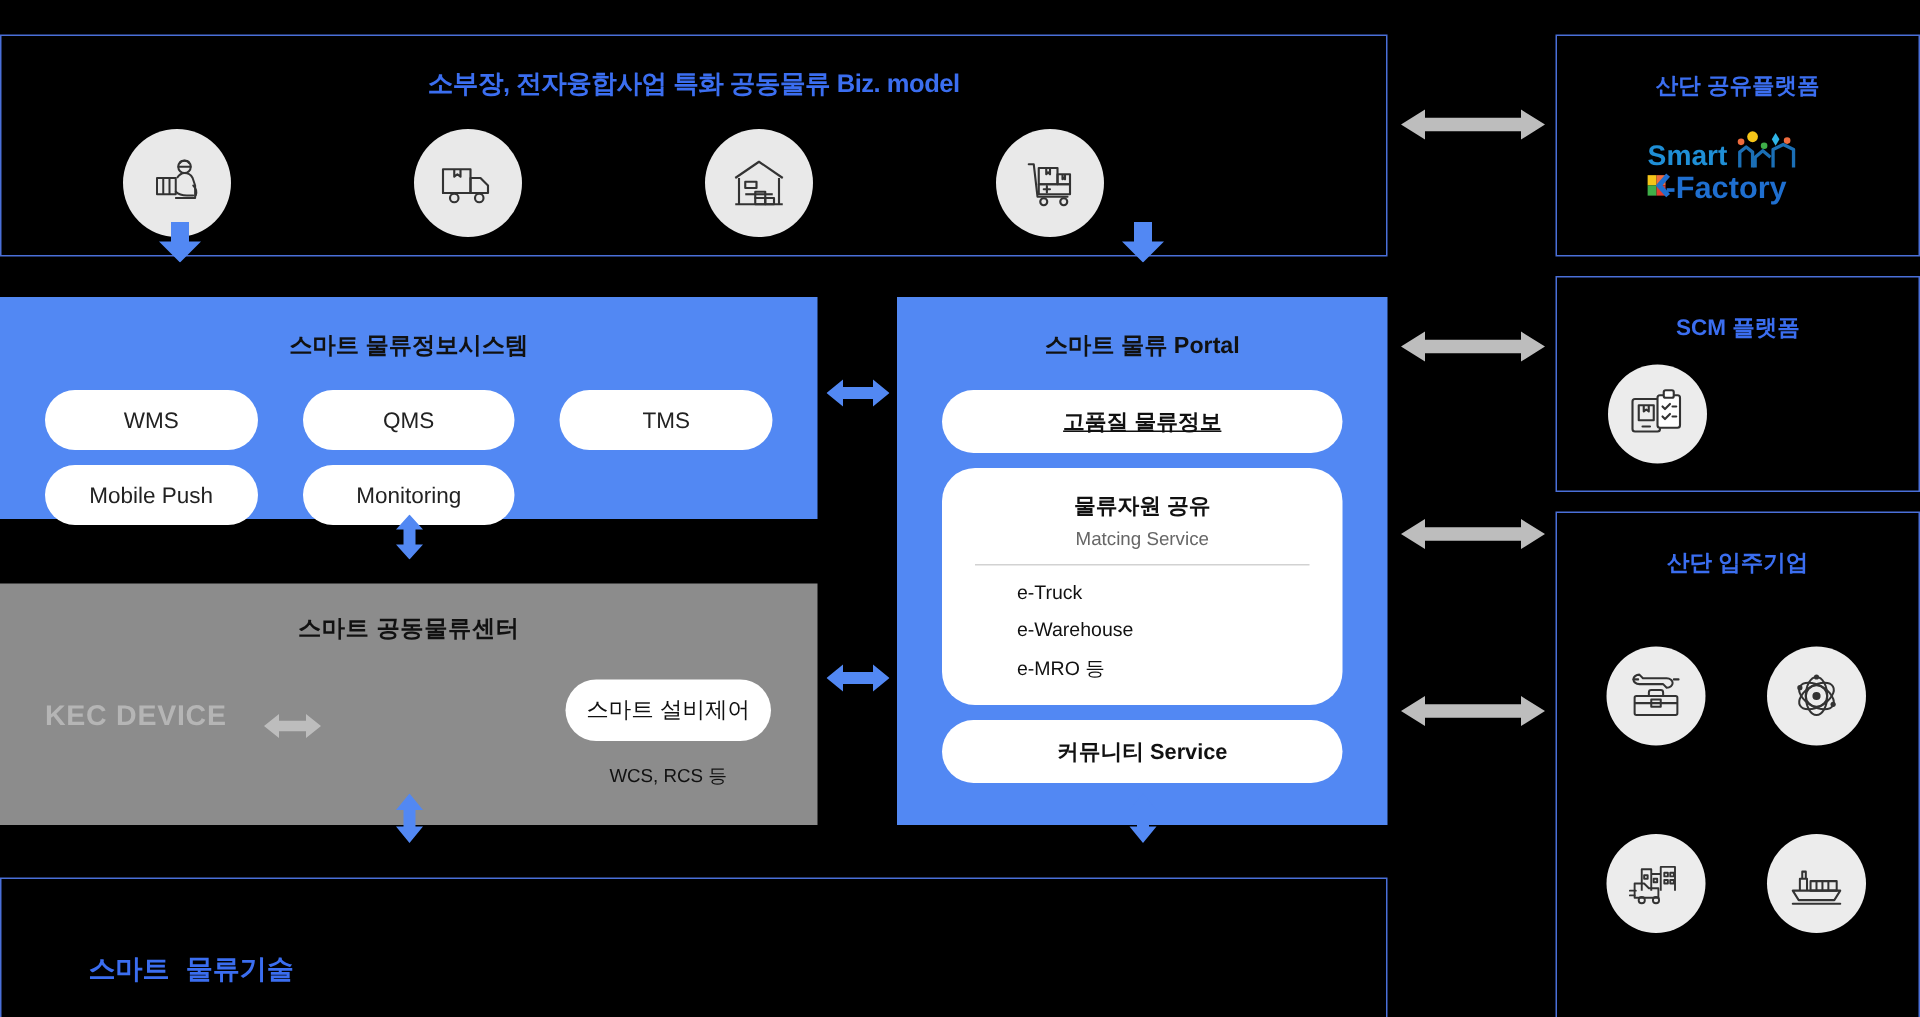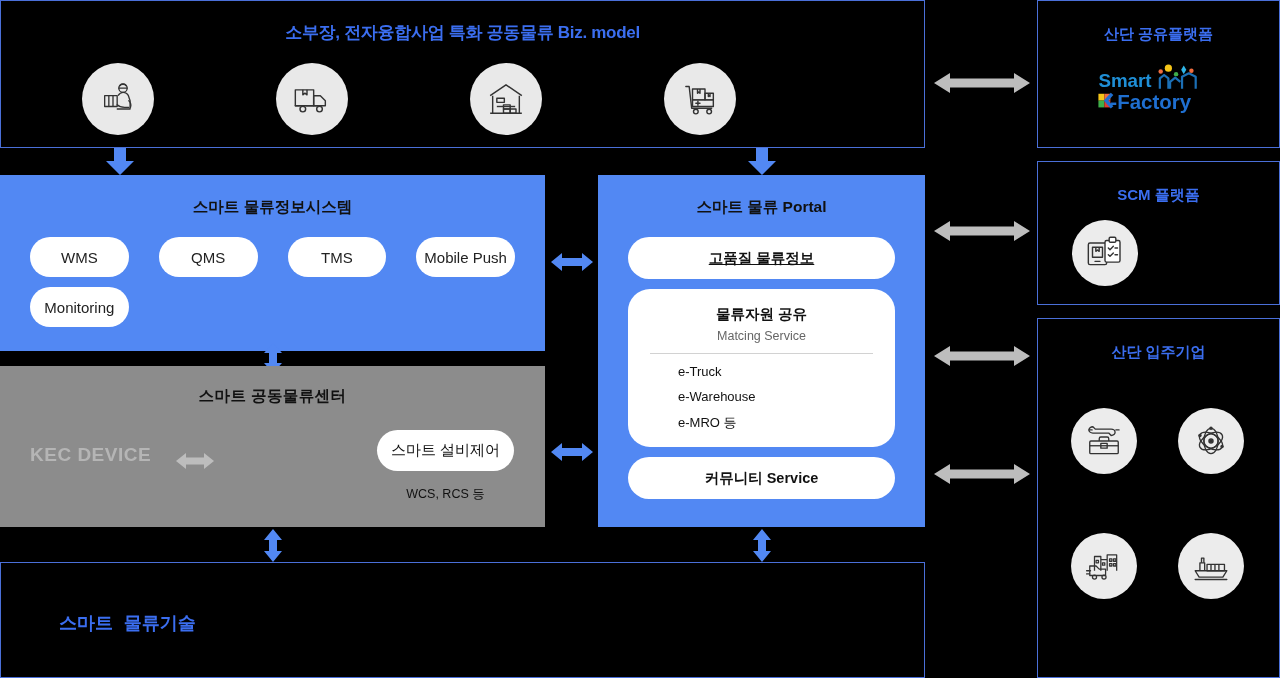--- a/index.html
+++ b/index.html
@@ -1,39 +1,39 @@
 <!DOCTYPE html>
 <html><head>
 <meta charset="utf-8">
 <style>
   html,body{margin:0;padding:0;background:#000;}
   body{width:1280px;height:678px;overflow:hidden;
        font-family:"Liberation Sans","DejaVu Sans",sans-serif;}
   #root{position:relative;width:1280px;height:678px;background:#000;}
 
-  .panel{position:absolute;box-sizing:border-box;}
+  .panel{position:absolute;box-sizing:border-box;margin-top:23px;}
 
   
   .outline{border:1.5px solid #4a6fd8;background:#000;}
 
   
   #top-panel{left:0;top:0;width:925px;height:148px;border:1.5px solid #4a6fd8;background:#000;}
   #top-title{position:absolute;left:0;top:20px;width:100%;text-align:center;
              color:#3b6ef0;font-size:17px;font-weight:bold;letter-spacing:-0.3px;}
   .hero-icons{position:absolute;top:62px;left:0;width:100%;height:74px;}
   .hero-icon{position:absolute;width:72px;height:72px;border-radius:50%;
              background:#e9e9e9;display:flex;align-items:center;justify-content:center;}
   .hero-icon svg{width:40px;height:40px;}
 
   
-  #mis-panel{left:0;top:175px;width:545px;height:176px;background:#5288f3;}
+  #mis-panel{left:0;top:175px;width:545px;height:148px;background:#5288f3;}
   #mis-title{position:absolute;top:22px;left:0;width:100%;text-align:center;
              color:#111;font-size:15.5px;font-weight:bold;}
   .pillgrid{position:absolute;top:62px;left:30px;right:30px;
-            display:grid;grid-template-columns:1fr 1fr 1fr 1fr;gap:10px 30px;}
+            display:grid;grid-template-columns:1fr 1fr 1fr;gap:10px 30px;}
   .pill{background:#fff;border-radius:26px;height:40px;display:flex;
         align-items:center;justify-content:center;color:#222;font-size:15px;}
 
   
   #dc-panel{left:0;top:366px;width:545px;height:161px;background:#8c8c8c;}
   #dc-title{position:absolute;top:20px;left:0;width:100%;text-align:center;
             color:#111;font-size:15.5px;font-weight:bold;letter-spacing:0.4px;}
   #kec-logo{position:absolute;left:30px;top:78px;color:#b5b5b5;font-size:19px;
             font-weight:bold;letter-spacing:0.5px;}
   .dc-pill{position:absolute;top:64px;background:#fff;border-radius:25px;height:41px;

